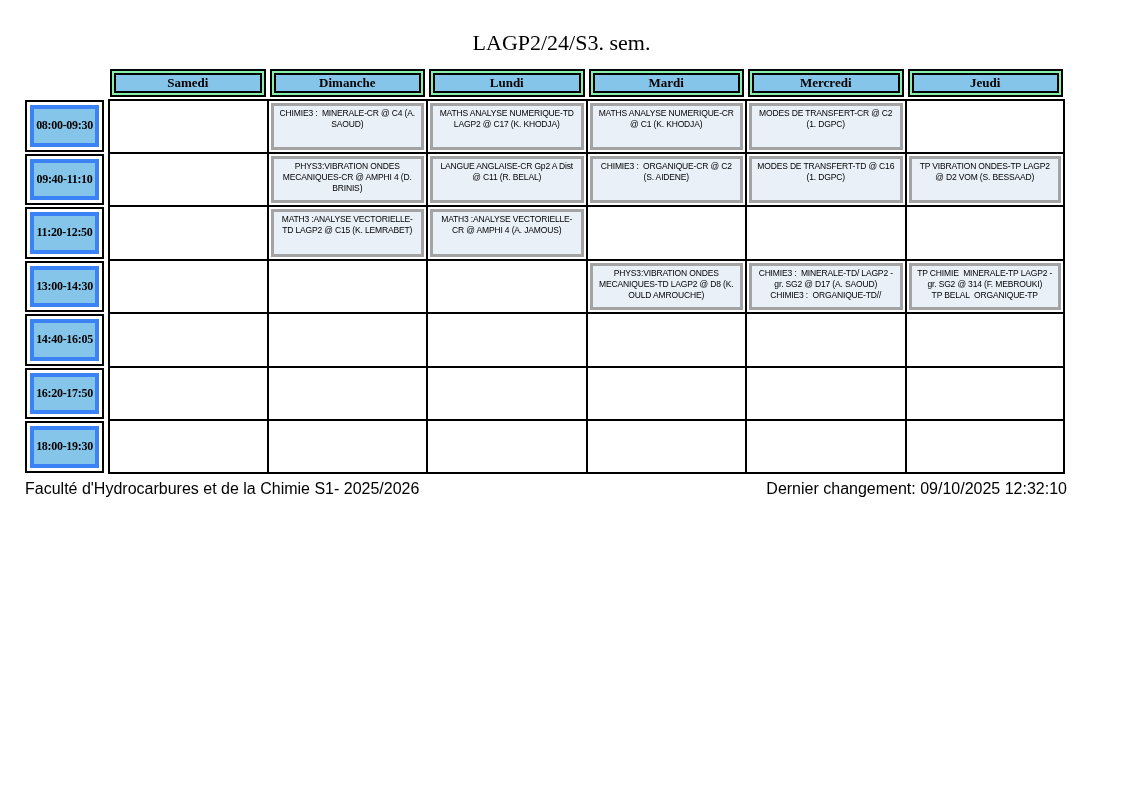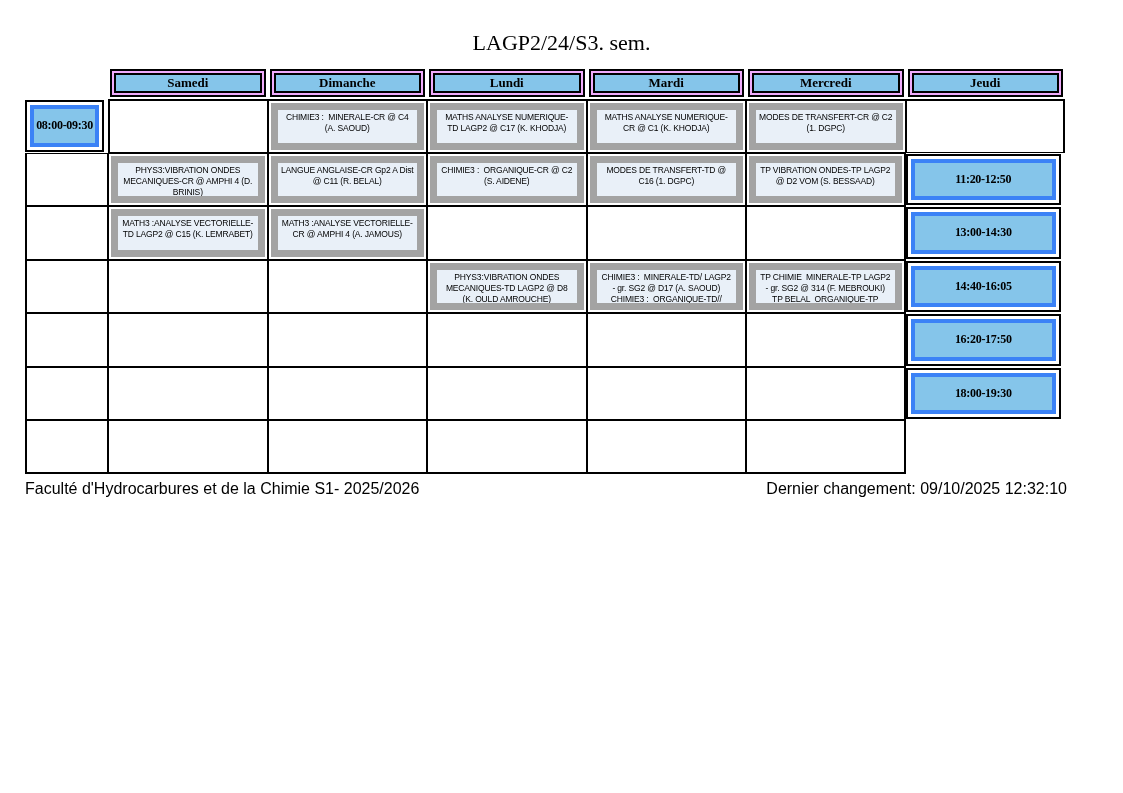--- a/index.html
+++ b/index.html
@@ -14,21 +14,21 @@
     text-align:center; font-size:22px; font-weight:400;
   }
   .schedule {
     position:absolute; left:25px; top:69px;
     display:grid;
     grid-template-columns:83px repeat(6, 159.5px);
     grid-template-rows:30px repeat(7, 53.5px);
   }
   .corner { background:#ffffff; }
   
-  .hcell { display:flex; border:2px solid #000; margin:0 2px 2px 2px; background:#f0abfc; }
+  .hcell { display:flex; border:2px solid #000; margin:0 2px 2px 2px; background:#86efac; }
   .hbox {
     flex:1; margin:2px; border:2px solid #000; background:#85C5EA;
     display:flex; align-items:center; justify-content:center;
     font-weight:bold; font-size:13px;
   }
   
   .tcell { display:flex; border:2px solid #000; margin:1px 4px 1px 0; background:#fff; }
   .tbox {
     flex:1; margin:3px; border:4px solid #3b82f6; background:#85C5EA;
     display:flex; align-items:center; justify-content:center;
@@ -36,21 +36,21 @@
   }
   
   .bcell { position:relative; border:1px solid #000; background:#fff; }
   .bcell.fc { border-left-width:2px; }
   .bcell.lc { border-right-width:2px; }
   .bcell.fr { border-top-width:2px; }
   .bcell.lr { border-bottom-width:2px; }
   
   .event {
     position:absolute; left:2px; top:2px; right:2px; bottom:2px;
-    border:7px solid #a3a3a3; background:#E9F0F8; overflow:hidden;
+    border:3px solid #a3a3a3; background:#E9F0F8; overflow:hidden;
     font-family:"Liberation Sans", sans-serif;
     font-size:8.5px; line-height:11px; letter-spacing:-0.15px;
     text-align:center; padding:2px 3px;
   }
   .event-text { white-space:pre-wrap; }
   .footer {
     position:absolute; left:25px; top:480px; width:1042px;
     display:flex; justify-content:space-between;
     font-family:"Liberation Sans", sans-serif; font-size:16px;
   }
@@ -103,20 +103,23 @@
           <div class="event-text">MATHS ANALYSE NUMERIQUE-CR @ C1 (K. KHODJA)</div>
         </div>
       </div>
     <div class="bcell fr">
         <div class="event">
           <div class="event-text">MODES DE TRANSFERT-CR @ C2 (1. DGPC)</div>
         </div>
       </div>
     <div class="bcell fr lc"></div>
 
+    <div class="tcell">
+        <div class="tbox">09:40-11:10</div>
+      </div>
     <div class="bcell fc"></div>
     <div class="bcell">
         <div class="event">
           <div class="event-text">PHYS3:VIBRATION ONDES MECANIQUES-CR @ AMPHI 4 (D. BRINIS)</div>
         </div>
       </div>
     <div class="bcell">
         <div class="event">
           <div class="event-text">LANGUE ANGLAISE-CR Gp2 A Dist @ C11 (R. BELAL)</div>
         </div>

